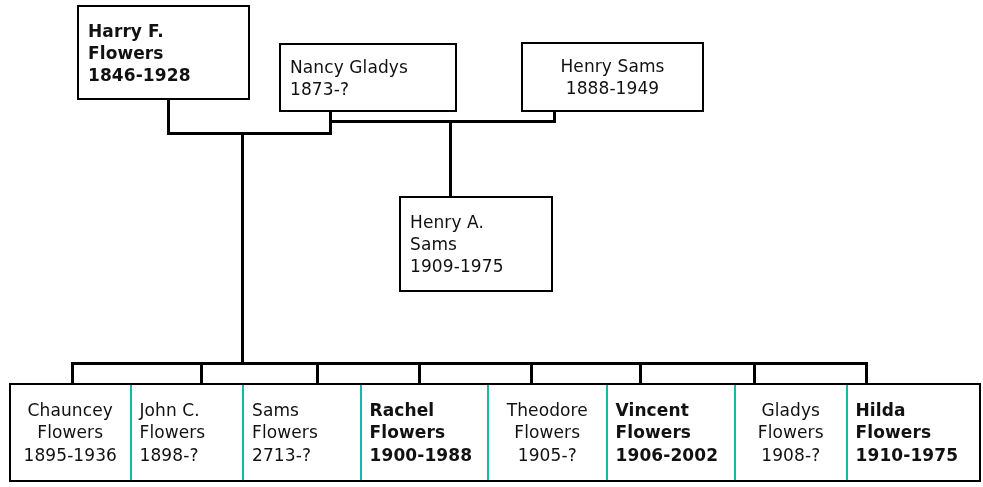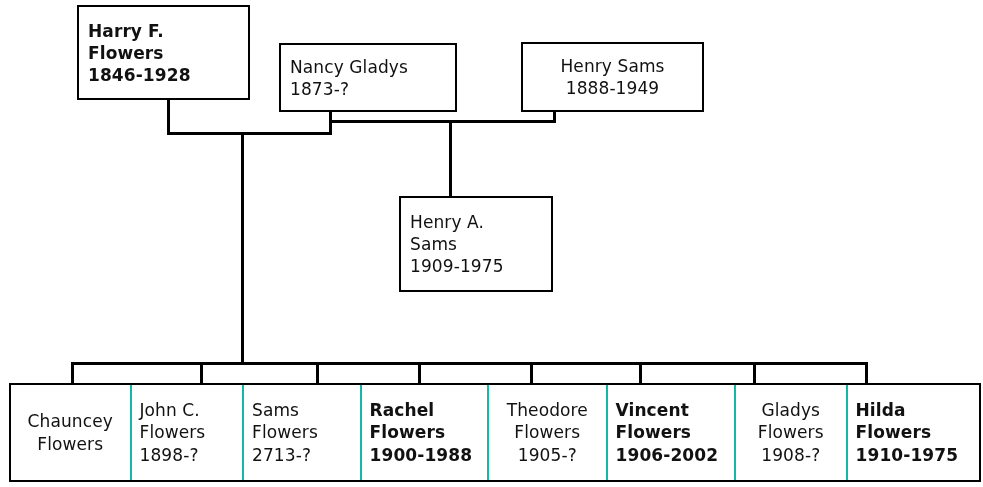--- a/index.html
+++ b/index.html
@@ -93,20 +93,21 @@
       <span class="ln">1909-1975</span>
     </div>
   </div>
 
   <div id="kids-row" style="left:5px;top:383px;width:972px;height:99px;">
 
     <div class="kid center" style="width:121px;">
       <div class="lines">
         <span class="ln">Chauncey</span>
         <span class="ln">Flowers</span>
+        <span class="ln">1895-1936</span>
       </div>
     </div>
 
     <div class="kid left" style="width:113px;">
       <div class="lines">
         <span class="ln">John C.</span>
         <span class="ln">Flowers</span>
         <span class="ln">1898-?</span>
       </div>
     </div>

